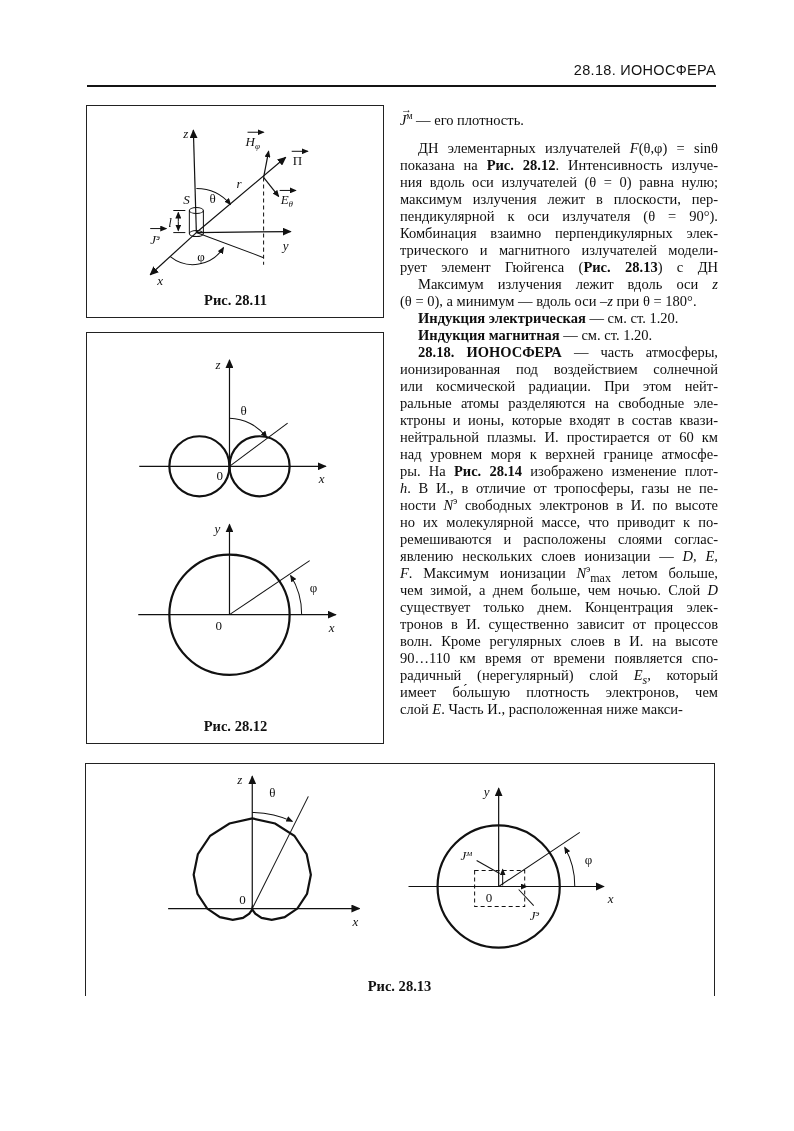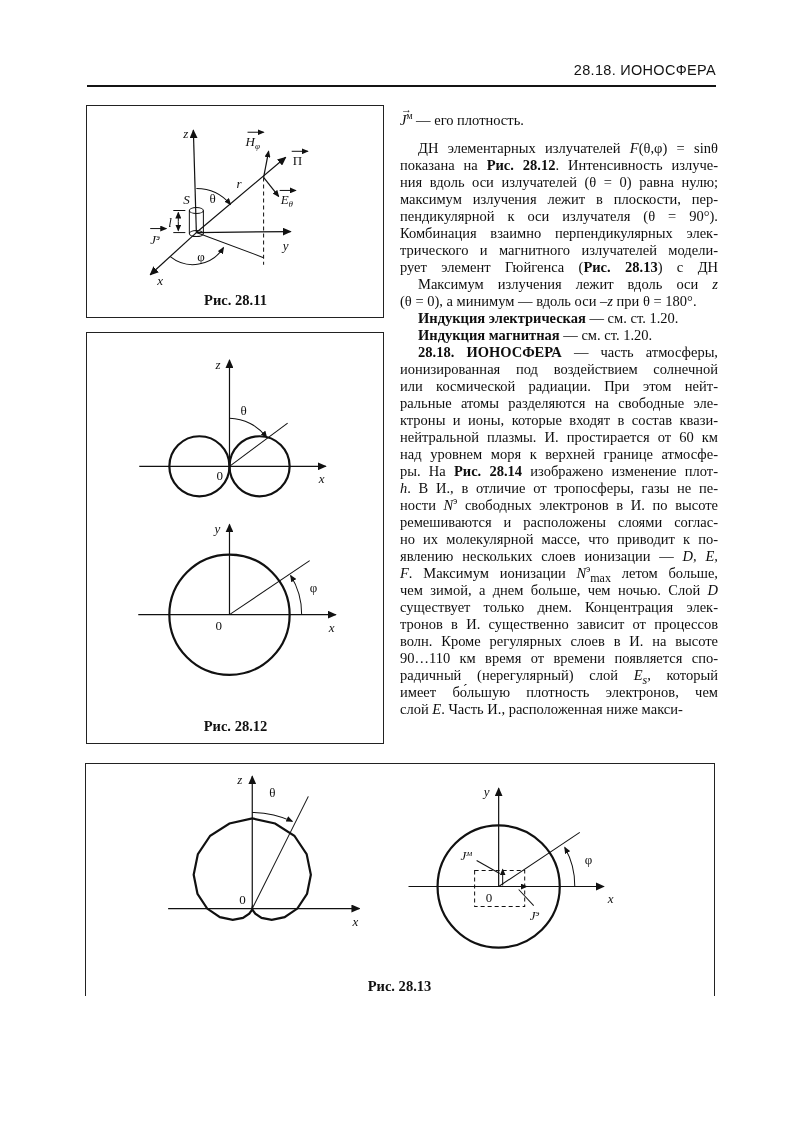--- a/index.html
+++ b/index.html
@@ -204,22 +204,22 @@
       <div class="tl ind"><span style="font-weight: bold;">28.18. ИОНОСФЕРА</span><span> — часть атмосферы,</span></div>
       <div class="tl"><span>ионизированная под воздействием солнечной</span></div>
       <div class="tl"><span>или космической радиации. При этом нейт-</span></div>
       <div class="tl"><span>ральные атомы разделяются на свободные эле-</span></div>
       <div class="tl"><span>ктроны и ионы, которые входят в состав квази-</span></div>
       <div class="tl"><span>нейтральной плазмы. И. простирается от 60 км</span></div>
       <div class="tl"><span>над уровнем моря к верхней границе атмосфе-</span></div>
       <div class="tl"><span>ры. На </span><span style="font-weight: bold; margin-top: 36px;">Рис. 28.14</span><span> изображено изменение плот-</span></div>
       <div class="tl"><span style="font-style: italic;">h</span><span>. В И., в отличие от тропосферы, газы не пе-</span></div>
       <div class="tl"><span>ности </span><span style="font-style: italic;">N</span><sup>э</sup><span> свободных электронов в И. по высоте</span></div>
+      <div class="tl"><span>но их молекулярной массе, что приводит к по-</span></div>
       <div class="tl"><span>ремешиваются и расположены слоями соглас-</span></div>
-      <div class="tl"><span>но их молекулярной массе, что приводит к по-</span></div>
       <div class="tl"><span>явлению нескольких слоев ионизации — </span><span style="font-style: italic;">D, E,</span></div>
       <div class="tl"><span style="font-style: italic;">F</span><span>. Максимум ионизации </span><span style="font-style: italic;">N</span><sup>э</sup><sub>max</sub><span> летом больше,</span></div>
       <div class="tl"><span>чем зимой, а днем больше, чем ночью. Слой </span><span style="font-style: italic;">D</span></div>
       <div class="tl"><span>существует только днем. Концентрация элек-</span></div>
       <div class="tl"><span>тронов в И. существенно зависит от процессов</span></div>
       <div class="tl"><span>волн. Кроме регулярных слоев в И. на высоте</span></div>
       <div class="tl"><span>90…110 км время от времени появляется спо-</span></div>
       <div class="tl"><span>радичный (нерегулярный) слой </span><span style="font-style: italic;">E</span><sub style="font-style: italic;">s</sub><span>, который</span></div>
       <div class="tl"><span>имеет бо́льшую плотность электронов, чем</span></div>
       <div class="tl last"><span>слой </span><span style="font-style: italic;">E</span><span>. Часть И., расположенная ниже макси-</span></div>

